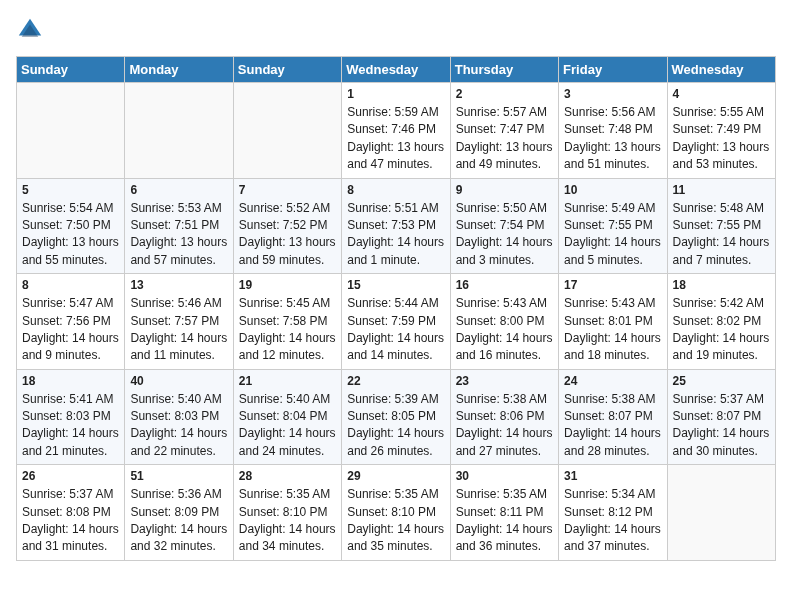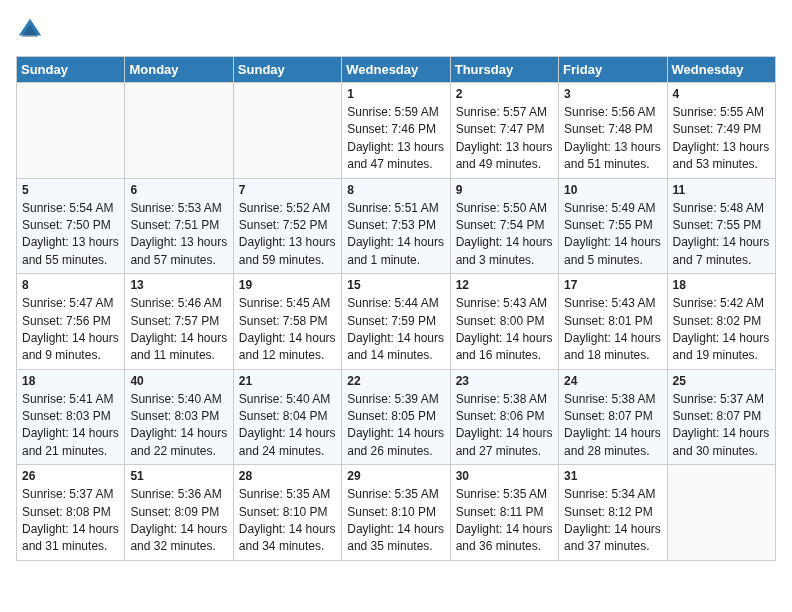--- a/index.html
+++ b/index.html
@@ -184,21 +184,21 @@
         </td>
         <td>
           <div class="day-number">19</div>
           <div class="day-info">Sunrise: 5:45 AM<br>Sunset: 7:58 PM<br>Daylight: 14 hours<br>and 12 minutes.</div>
         </td>
         <td>
           <div class="day-number">15</div>
           <div class="day-info">Sunrise: 5:44 AM<br>Sunset: 7:59 PM<br>Daylight: 14 hours<br>and 14 minutes.</div>
         </td>
         <td>
-          <div class="day-number">12</div>
+          <div class="day-number">16</div>
           <div class="day-info">Sunrise: 5:43 AM<br>Sunset: 8:00 PM<br>Daylight: 14 hours<br>and 16 minutes.</div>
         </td>
         <td>
           <div class="day-number">17</div>
           <div class="day-info">Sunrise: 5:43 AM<br>Sunset: 8:01 PM<br>Daylight: 14 hours<br>and 18 minutes.</div>
         </td>
         <td>
           <div class="day-number">18</div>
           <div class="day-info">Sunrise: 5:42 AM<br>Sunset: 8:02 PM<br>Daylight: 14 hours<br>and 19 minutes.</div>
         </td>

